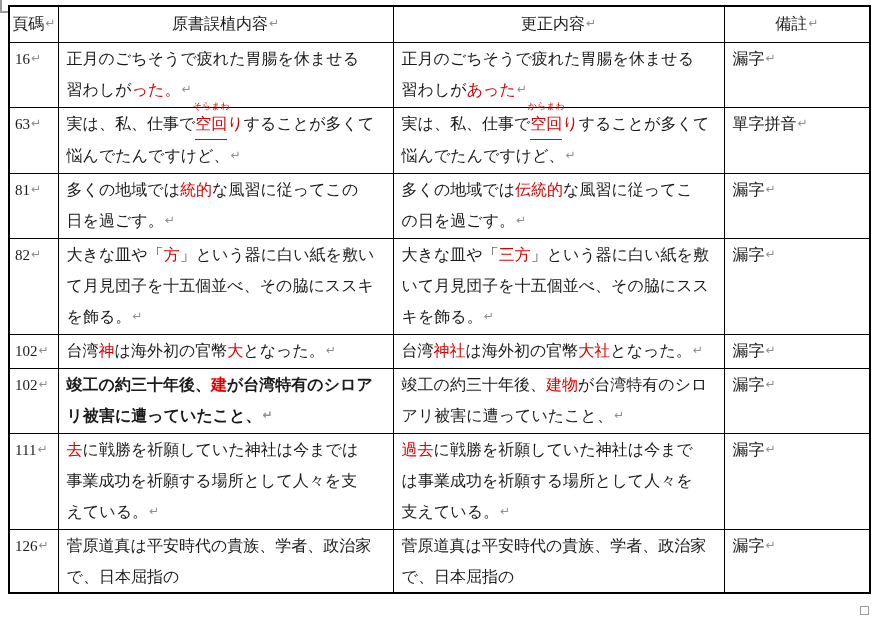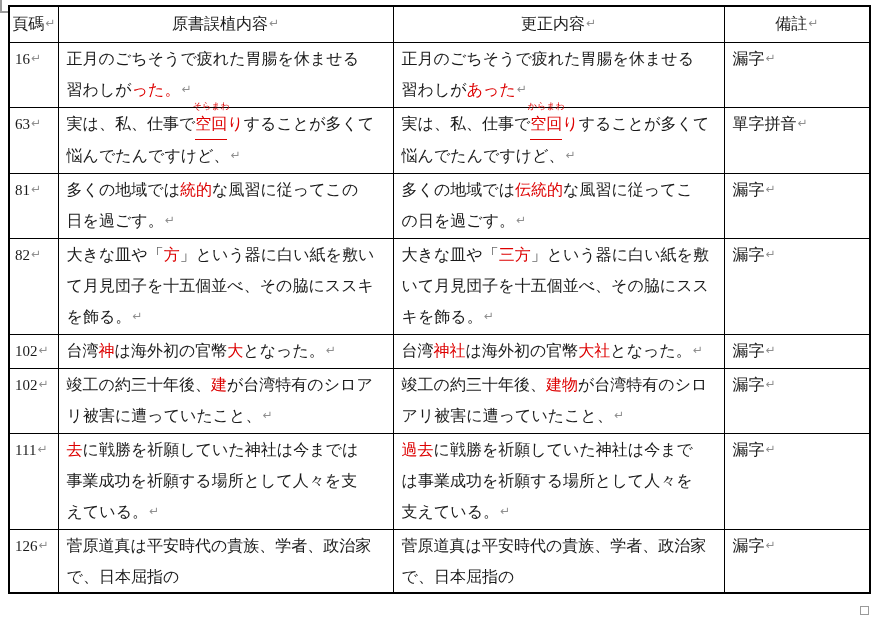--- a/index.html
+++ b/index.html
@@ -107,21 +107,21 @@
         <td class="ncell"><span>漏字</span><span class="retmark">↵</span></td>
       </tr>
       <tr>
         <td class="pcell"><span>102</span><span class="retmark">↵</span></td>
         <td class="tcell" style="height: 31px; margin-left: 48px;"><span>台湾</span><span class="red">神</span><span>は海外初の官幣</span><span class="red">大</span><span>となった。</span><span class="retmark">↵</span></td>
         <td class="tcell"><span>台湾</span><span class="red">神社</span><span>は海外初の官幣</span><span class="red">大社</span><span>となった。</span><span class="retmark">↵</span></td>
         <td class="ncell"><span>漏字</span><span class="retmark">↵</span></td>
       </tr>
       <tr>
         <td class="pcell"><span>102</span><span class="retmark">↵</span></td>
-        <td class="tcell" style="height: 60px;"><span>竣工の約三十年後、</span><span class="red">建</span><span>が台湾特有のシロア
+        <td class="tcell" style="height: 60px; font-weight: bold;"><span>竣工の約三十年後、</span><span class="red">建</span><span>が台湾特有のシロア
 リ被害に遭っていたこと、</span><span class="retmark">↵</span></td>
         <td class="tcell"><span>竣工の約三十年後、</span><span class="red">建物</span><span>が台湾特有のシロ
 アリ被害に遭っていたこと、</span><span class="retmark">↵</span></td>
         <td class="ncell"><span>漏字</span><span class="retmark">↵</span></td>
       </tr>
       <tr>
         <td class="pcell"><span>111</span><span class="retmark">↵</span></td>
         <td class="tcell" style="height: 90px;"><span class="red">去</span><span>に戦勝を祈願していた神社は今までは
 事業成功を祈願する場所として人々を支
 えている。</span><span class="retmark">↵</span></td>

